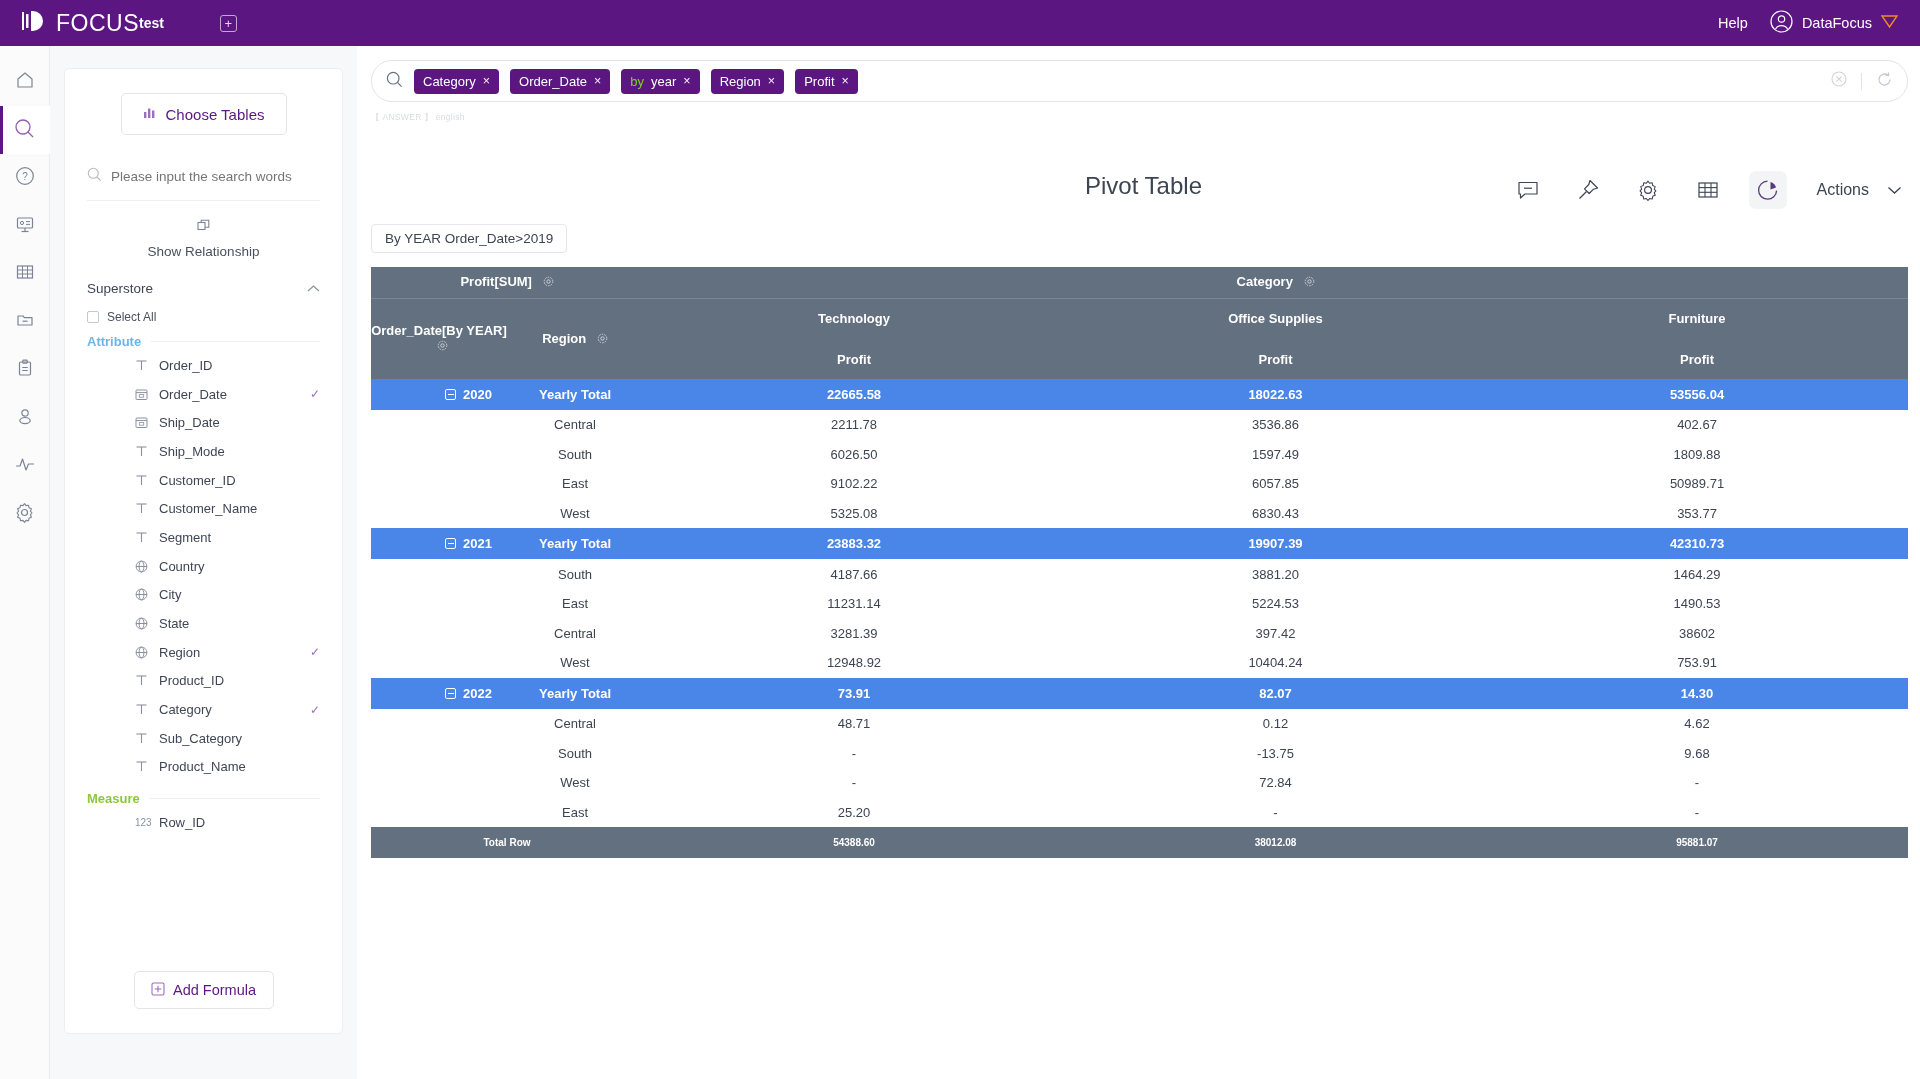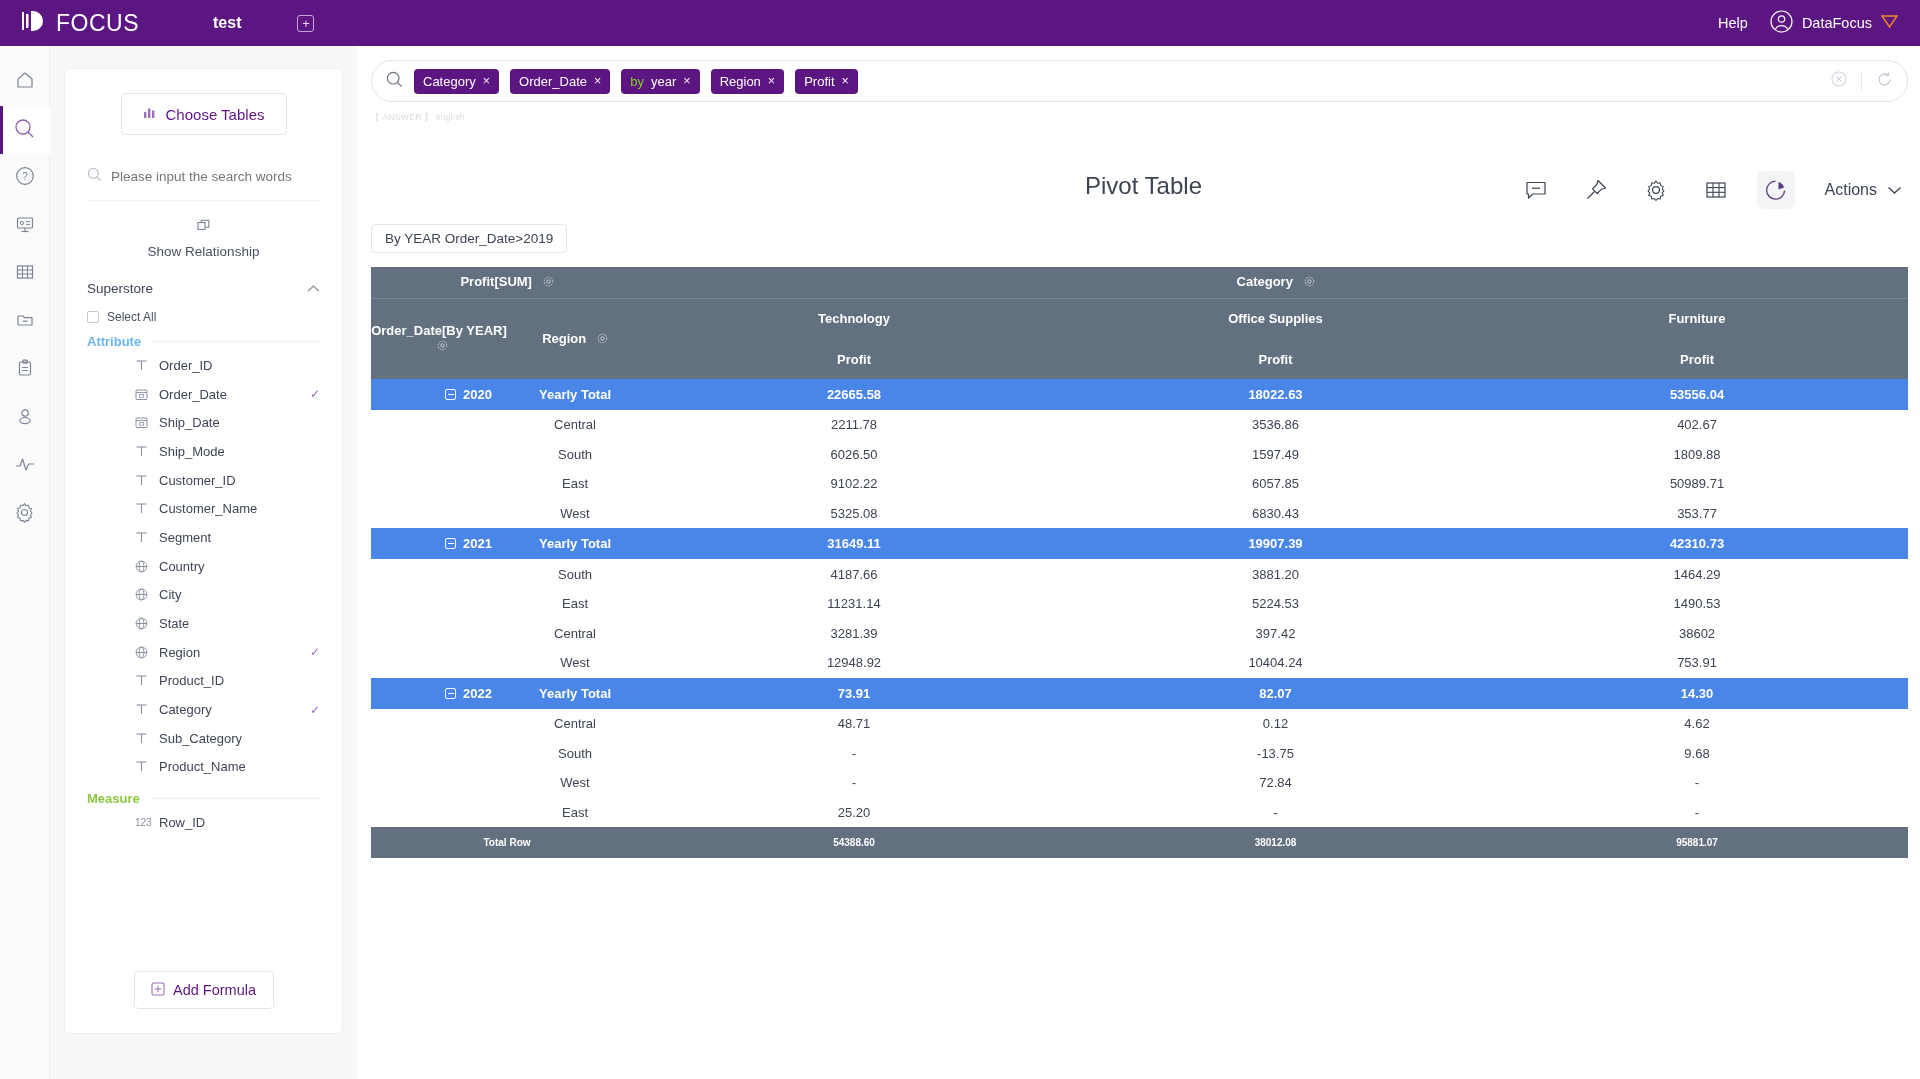--- a/index.html
+++ b/index.html
@@ -15,21 +15,21 @@
   .topbar {
     height: 46px; background: #5c1682; display: flex; align-items: center;
     padding: 0 22px; position: relative;
   }
   .logo-wrap { display: flex; align-items: center; gap: 8px; }
   .logo-mark { display: block; }
   .logo-text {
     color: #fff; font-size: 23px; letter-spacing: .5px; font-weight: 400;
   }
   .tab-test {
-    color: #fff; font-size: 16px; font-weight: bold; margin-left: 74px;
+    color: #fff; font-size: 14px; font-weight: bold; 
     cursor: pointer;
   }
   .tab-add {
     margin-left: 56px; width: 17px; height: 17px;
     border: 1.3px solid #c6a5d8; border-radius: 3px;
     display: flex; align-items: center; justify-content: center;
     color: #e7d6f0; font-size: 13px; line-height: 1; cursor: pointer;
   }
   .top-right { margin-left: auto; display: flex; align-items: center; gap: 22px; }
   .help-link { color: #fff; font-size: 14.5px; cursor: pointer; }
@@ -146,21 +146,21 @@
   .toolbar {
     position: absolute; right: 28px; top: 125px;
     display: flex; align-items: center; gap: 22px;
   }
   .tb-icon {
     width: 38px; height: 38px; border-radius: 7px; display: flex;
     align-items: center; justify-content: center; cursor: pointer;
   }
   .tb-icon.active { background: #f3f4f6; }
   .tb-actions {
-    display: flex; align-items: center; gap: 10px; font-size: 16px;
+    display: flex; align-items: center; gap: 18px; font-size: 16px;
     color: #3d4452; cursor: pointer; margin-left: 8px;
   }
 
   .chart-title {
     text-align: center; font-size: 24px; color: #3d4452; font-weight: 400;
     margin-top: 48px;
   }
 
   .chip-row { margin: 24px 0 0 14px; }
   .filter-chip {
@@ -769,21 +769,21 @@
             <tr class="grp">
               <td>
                 <span class="year-cell">
                   <span class="expander">
                     <i></i>
                   </span>
                   <span>2021</span>
                 </span>
               </td>
               <td>Yearly Total</td>
-              <td>31649.11</td>
+              <td>23883.32</td>
               <td>19907.39</td>
               <td>42310.73</td>
             </tr>
             <tr class="dat">
               <td></td>
               <td>South</td>
               <td class="">4187.66</td>
               <td class="">3881.20</td>
               <td class="">1464.29</td>
             </tr>

